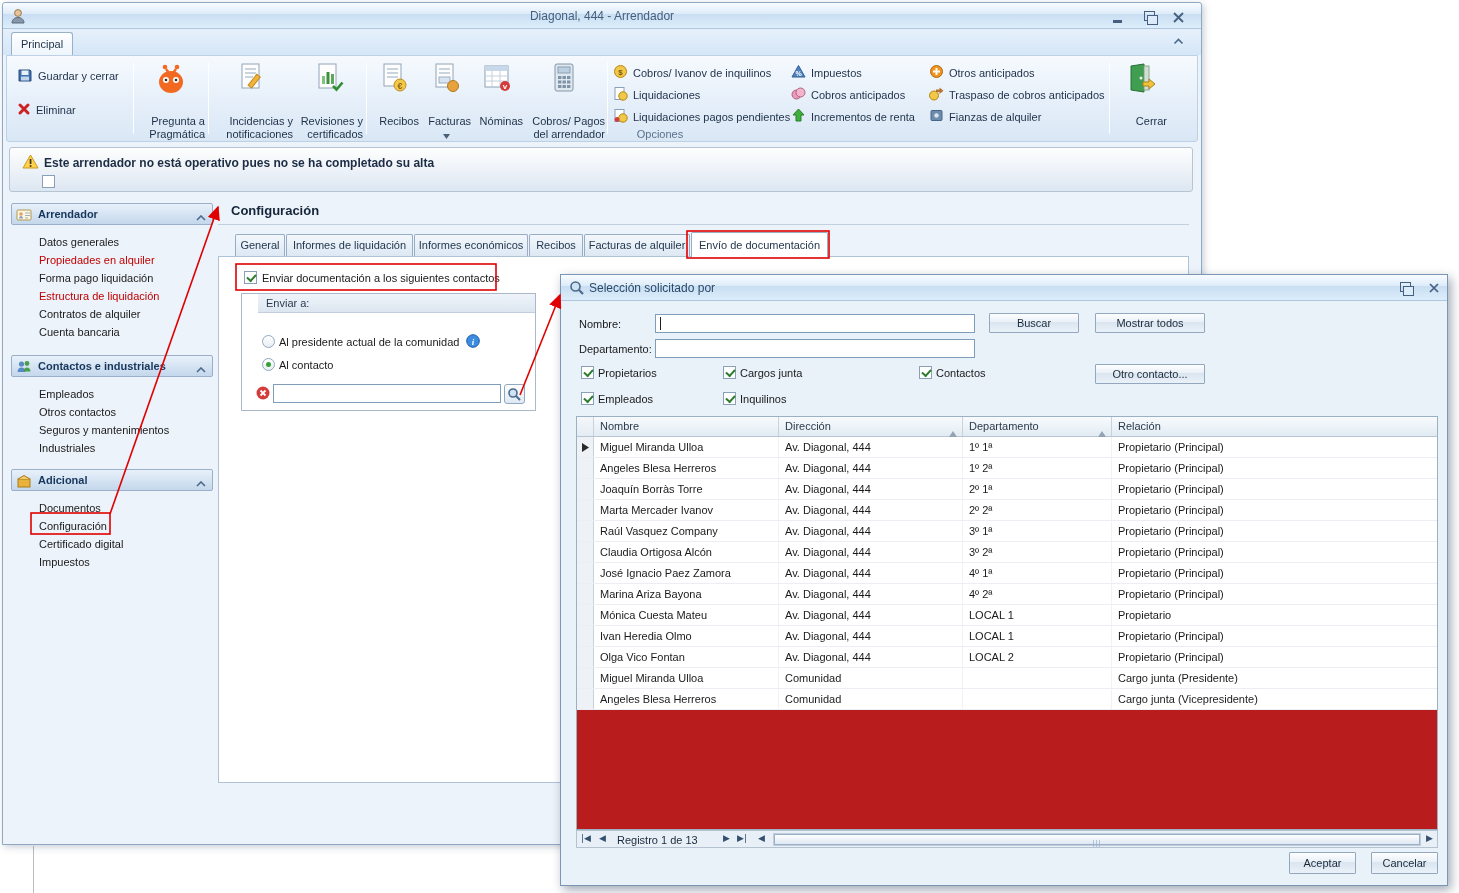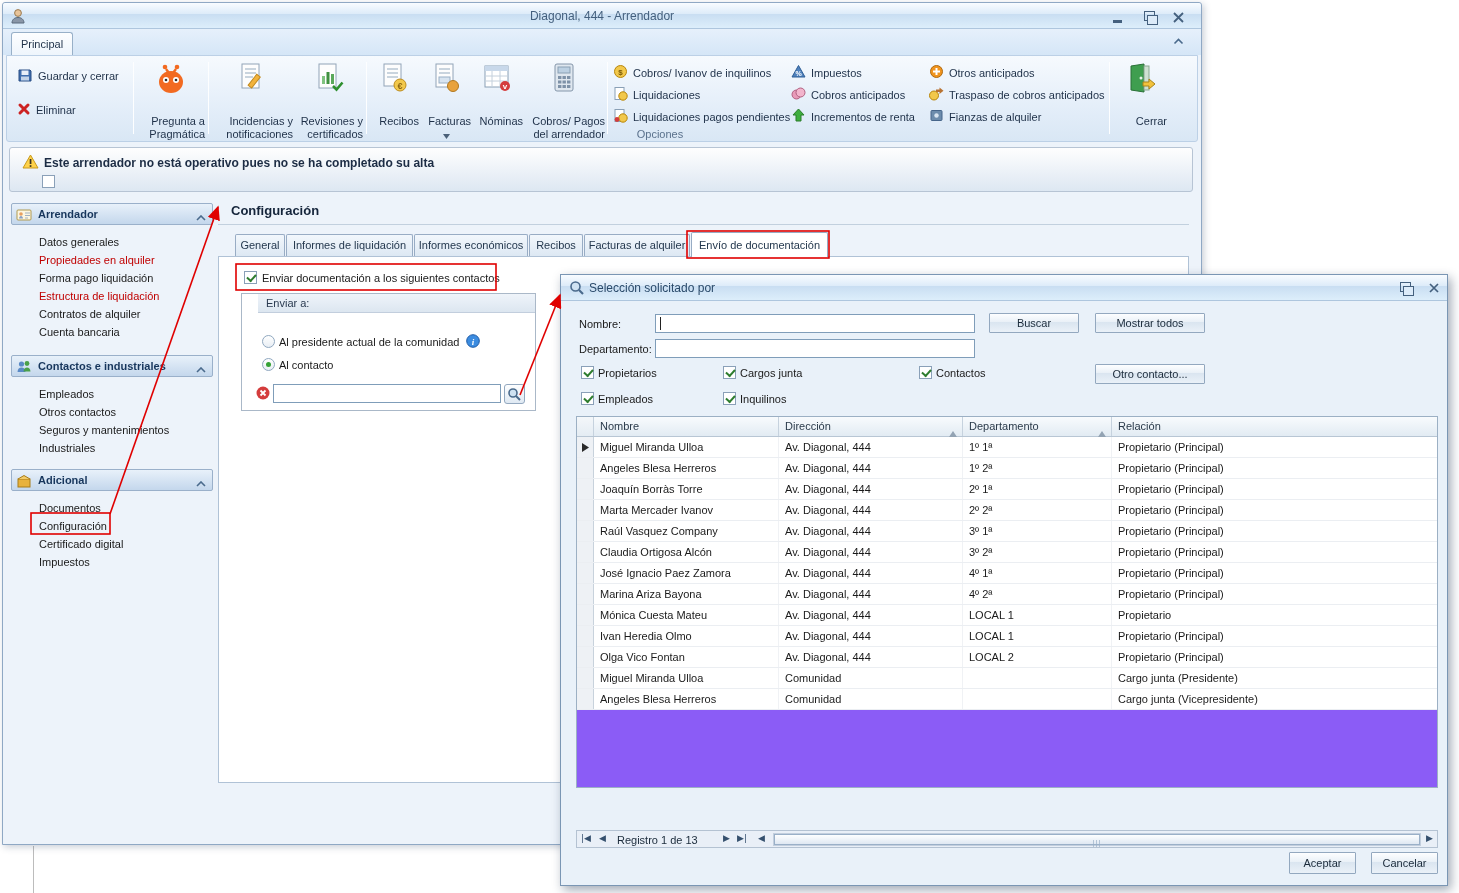--- a/index.html
+++ b/index.html
@@ -86,22 +86,22 @@
   .lbl { position:absolute; font-size:11px; color:#1a1a1a; white-space:nowrap; cursor:default; }
   .input { position:absolute; background:#fff; border:1px solid #7f9db9; height:19px; cursor:text; }
   .caret { position:absolute; width:1px; height:13px; background:#222; }
   .btn { position:absolute; border:1px solid #93a8bf; border-radius:1px;
     background:linear-gradient(#fdfeff,#e9f0f7 45%,#dae5f0 46%,#eaf1f8);
     font-size:11px; color:#1a2a3a; text-align:center; cursor:pointer; }
   .sq-btn { position:absolute; width:21px; height:20px; border:1px solid #93a8bf; border-radius:3px;
     background:linear-gradient(#fdfeff,#dfe9f3); text-align:center; cursor:pointer; }
 
   
-  .grid { position:absolute; left:15px; top:141px; width:862px; height:372px;
-    background:#8b5cf6; border:1px solid #9cb0c4; overflow:hidden; }
+  .grid { position:absolute; left:15px; top:141px; width:862px; height:414px;
+    background:#b91c1c; border:1px solid #9cb0c4; overflow:hidden; }
   .g-head { position:absolute; left:0; top:0; right:0; height:20px; display:flex;
     background:linear-gradient(#f8fbfd,#e2ebf3); border-bottom:1px solid #b8c6d4; }
   .g-hind { width:17px; border-right:1px solid #c6d2de; background:linear-gradient(#f4f7fa,#e4ecf3); }
   .g-hc { position:relative; border-right:1px solid #c6d2de; font-size:11px; color:#2a3a4a;
     padding-left:6px; line-height:19px; cursor:pointer; }
   .g-hc .sort { position:absolute; right:5px; top:7px; }
   .g-row { position:absolute; left:0; width:100%; height:21px; display:flex;
     border-bottom:1px solid #ebeef2; cursor:pointer; background:#fff; }
   .g-ind { width:17px; background:#eef1f5; border-right:1px solid #c8d2dc; position:relative; }
   .g-ind svg { position:absolute; left:5px; top:6px; }

